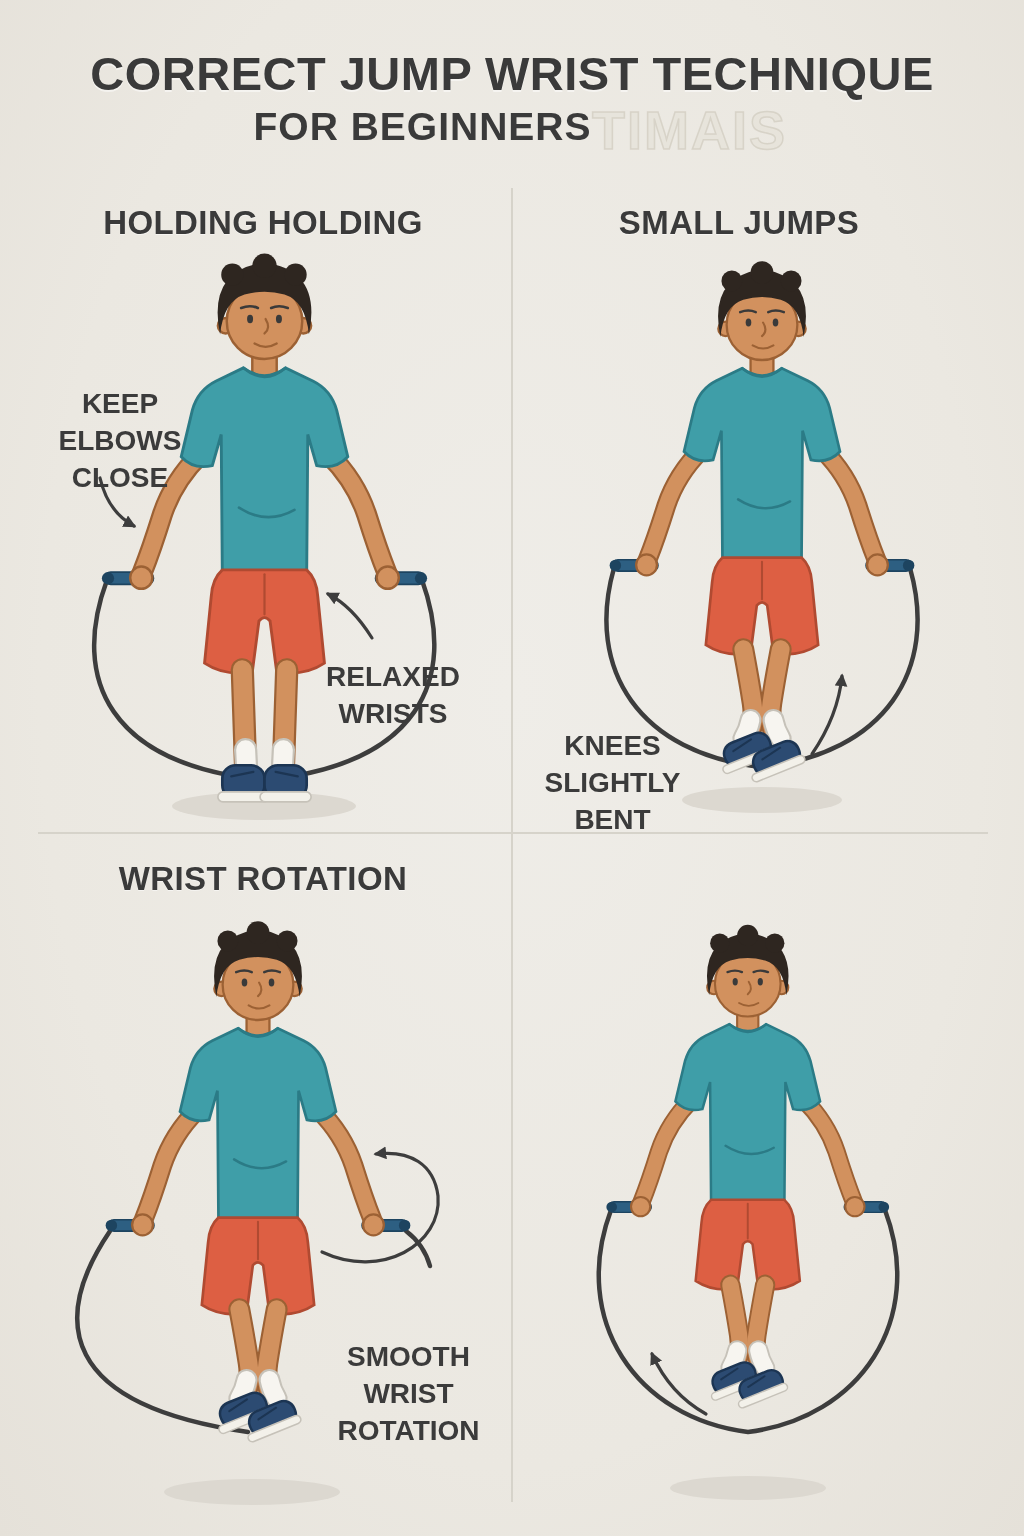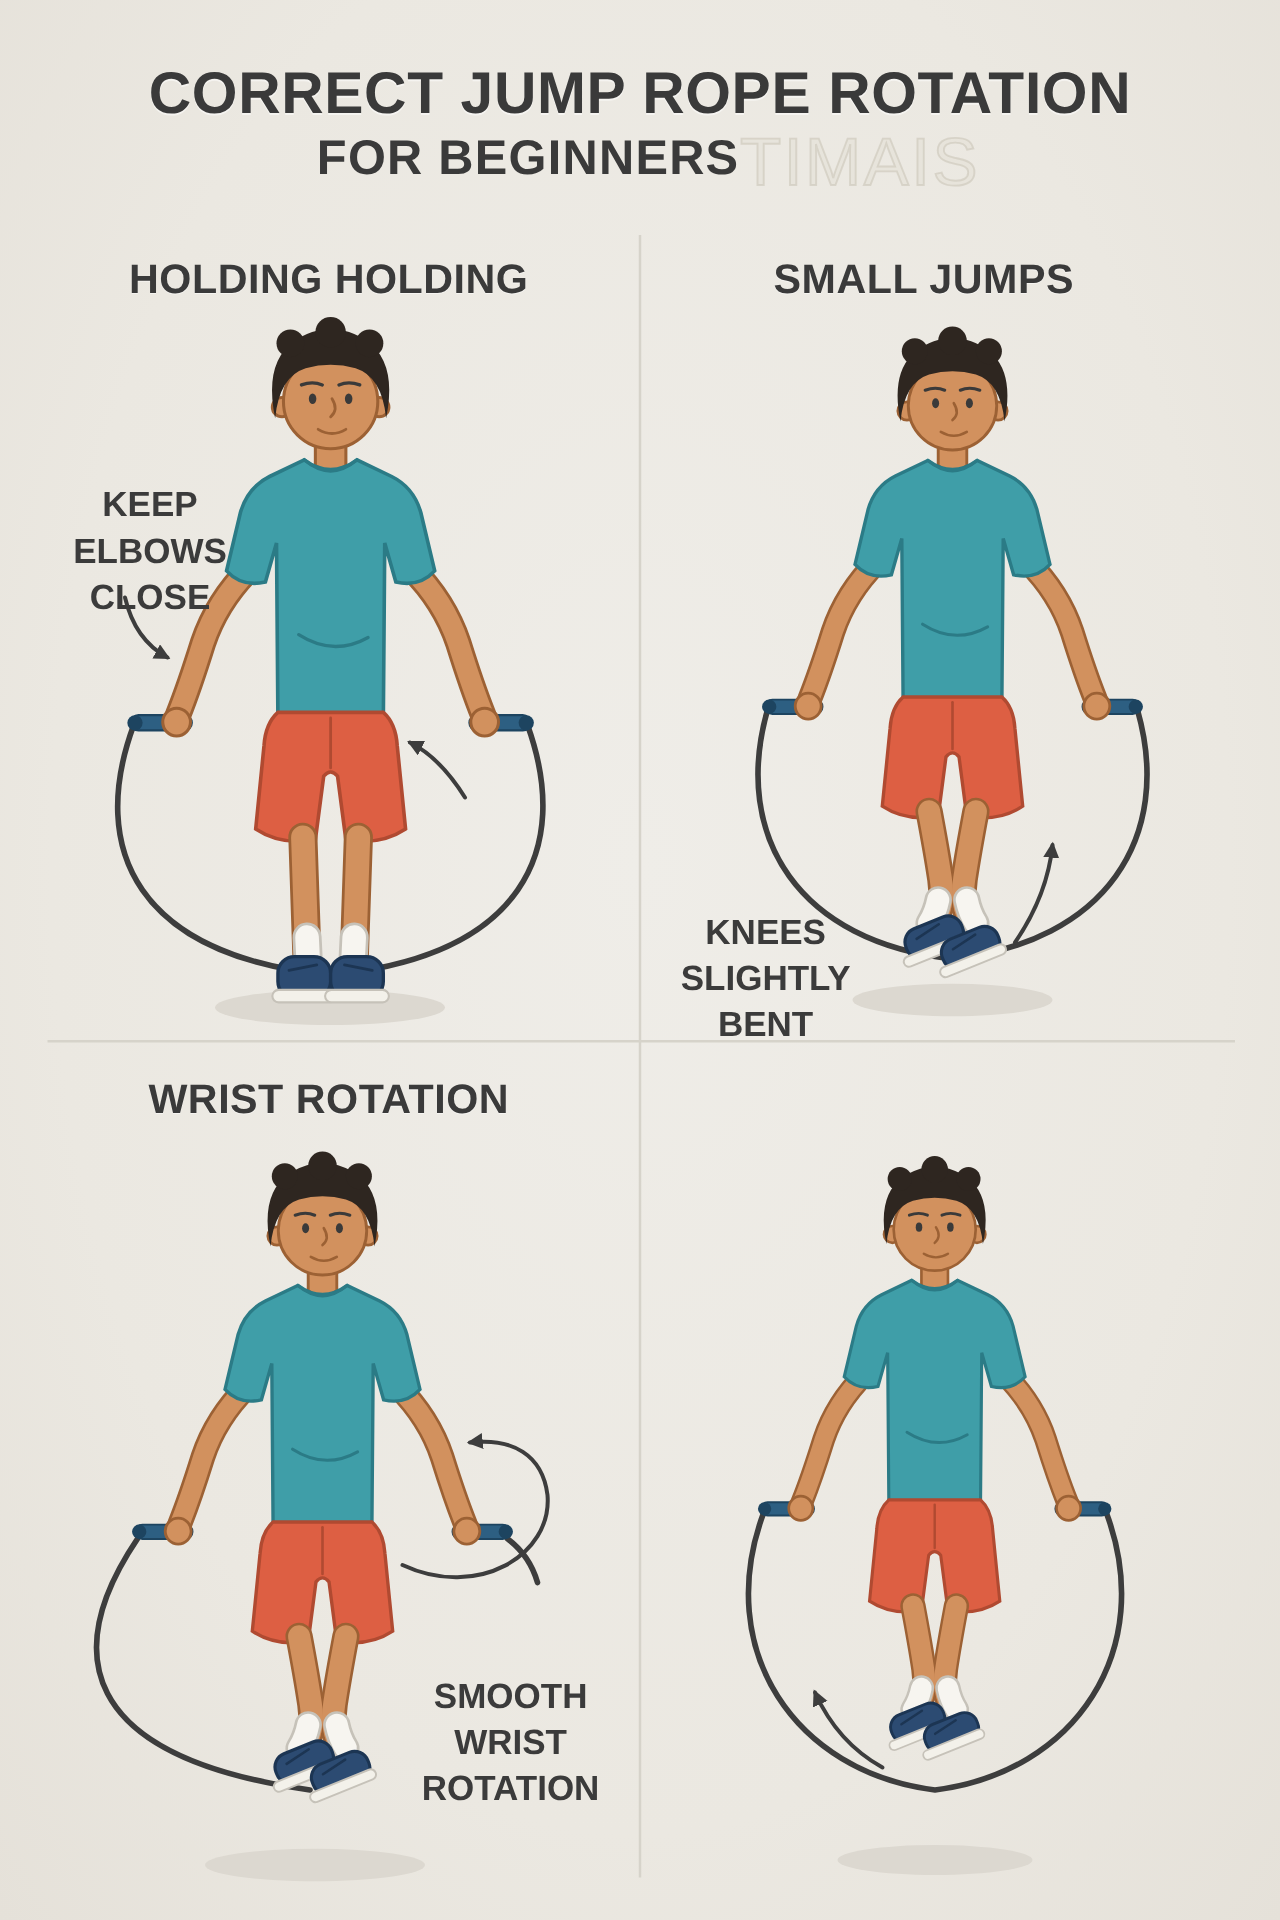--- a/index.html
+++ b/index.html
@@ -12,21 +12,21 @@
   .title{
     top:46px;left:0;right:0;text-align:center;
     font-size:47px;font-weight:800;letter-spacing:.5px;
     text-shadow:0 2px 0 rgba(255,255,255,.5);
   }
   .subtitle{
     top:105px;left:0;width:845px;text-align:center;
     font-size:39px;font-weight:600;letter-spacing:1px;
   }
   .watermark{
-    left:592px;top:99px;font-size:54px;font-weight:400;letter-spacing:2px;
+    left:592px;top:99px;font-size:54px;font-weight:700;letter-spacing:2px;
     color:rgba(226,222,211,.45);
     -webkit-text-stroke:1.5px rgba(203,198,185,.6);
   }
   .heading{
     font-size:33px;font-weight:700;letter-spacing:.4px;text-align:center;
     text-shadow:0 1px 0 rgba(255,255,255,.5);
   }
   .h-q1{left:28px;top:204px;width:470px;}
   .h-q2{left:489px;top:204px;width:500px;}
   .h-q3{left:28px;top:860px;width:470px;}
@@ -182,31 +182,33 @@
     </g>
 
     <g>
       <ellipse class="shadow" cx="748" cy="1488" rx="78" ry="12"></ellipse>
       <path class="rope" d="M611,1210 C 570,1320 636,1418 748,1432 C 860,1418 926,1320 885,1210"></path>
       <use href="#fig-jump" transform="translate(603,920) scale(0.965)"></use>
       <path class="arrow" d="M706,1414 Q670,1394 652,1354" marker-end="url(#ah)"></path>
     </g>
   </svg>
 
-  <div class="abs title">CORRECT JUMP ROPE ROTATION</div>
+  <div class="abs title">CORRECT JUMP WRIST TECHNIQUE</div>
   <div class="abs subtitle">FOR BEGINNERS</div>
   <div class="abs watermark">TIMAIS</div>
 
   <div class="abs heading h-q1">HOLDING HOLDING</div>
   <div class="abs heading h-q2">SMALL JUMPS</div>
   <div class="abs heading h-q3">WRIST ROTATION</div>
 
   <div class="abs note n-elbows">KEEP
 ELBOWS
 CLOSE</div>
+  <div class="abs note n-wrists">RELAXED
+WRISTS</div>
   <div class="abs note n-knees">KNEES
 SLIGHTLY
 BENT</div>
   <div class="abs note n-rotation">SMOOTH
 WRIST
 ROTATION</div>
 
 </div>
 
 </body></html>

